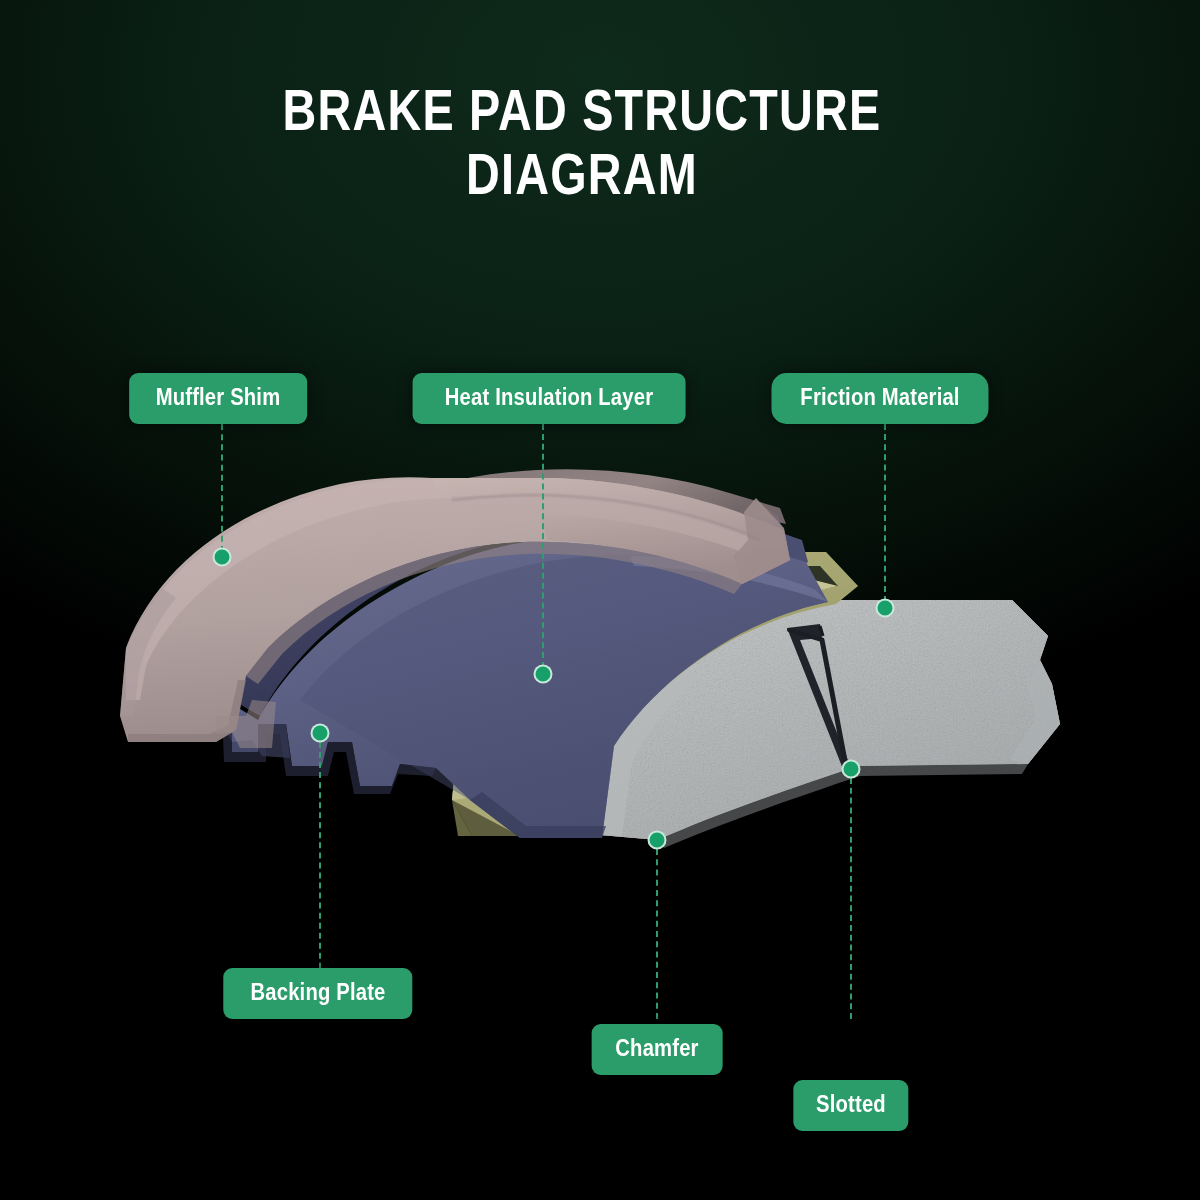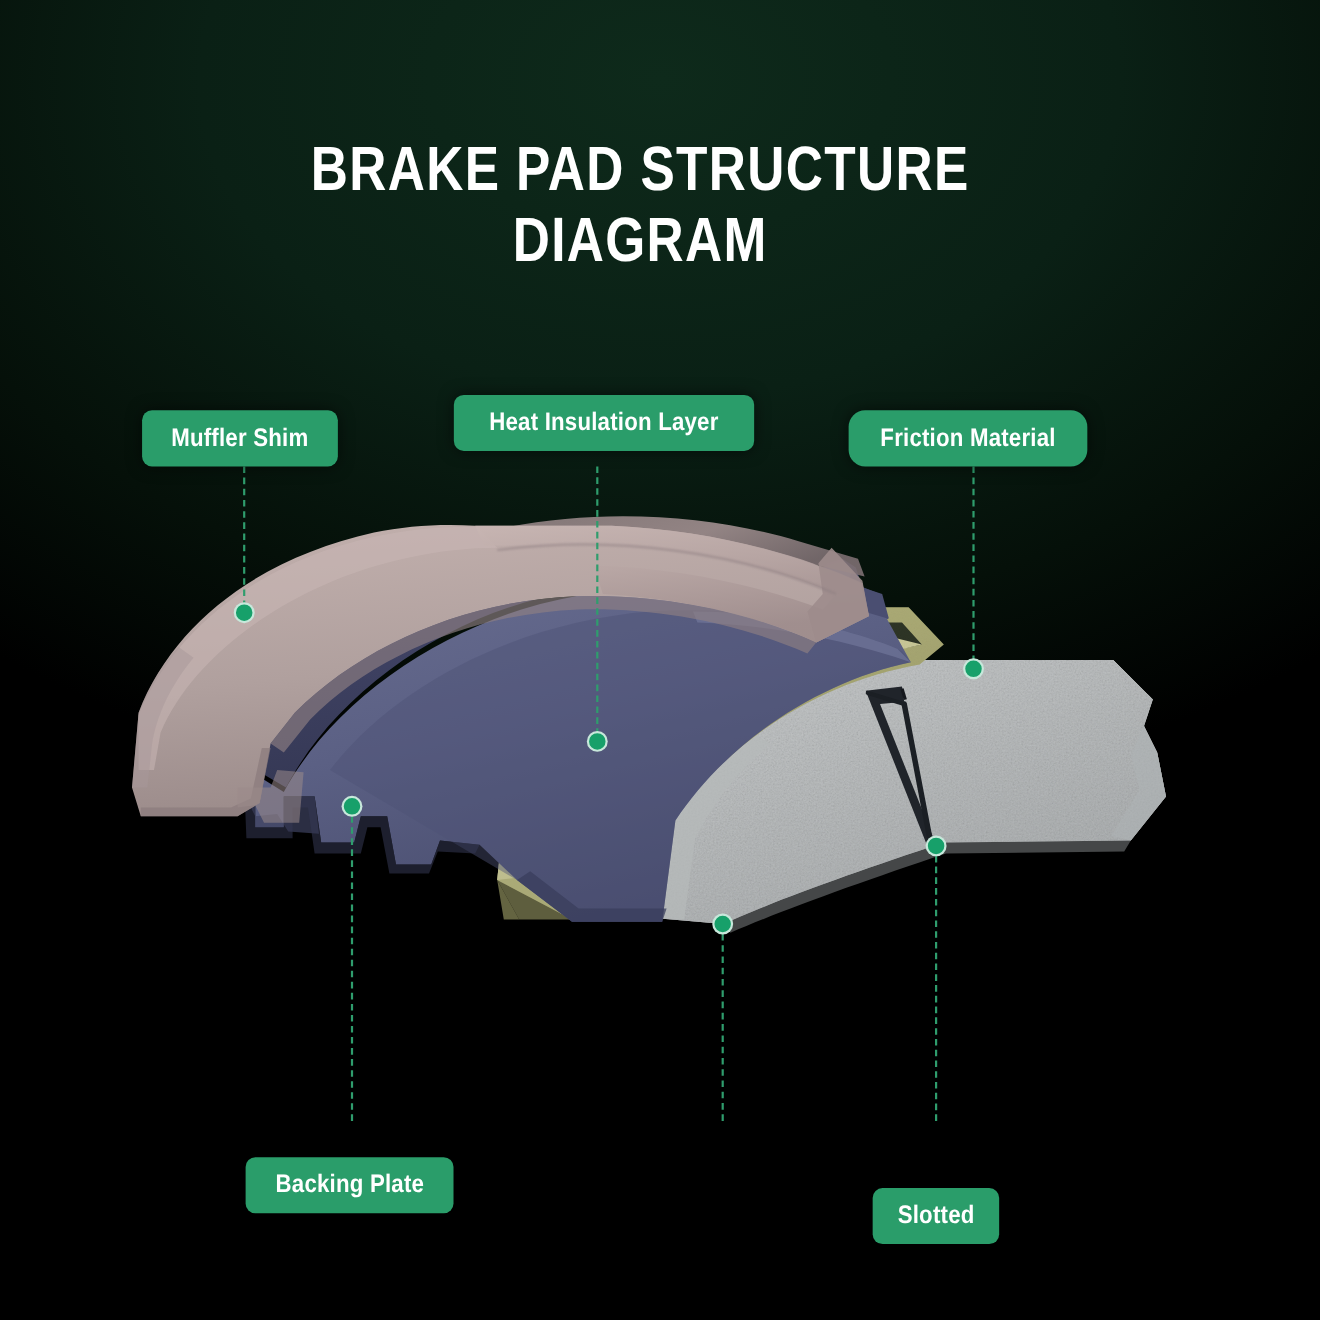--- a/index.html
+++ b/index.html
@@ -20,21 +20,21 @@
   #stage::after{
     content:"";
     position:absolute; inset:0;
     background:linear-gradient(180deg, rgba(0,0,0,0) 52%, rgba(0,0,0,0.85) 86%, #000 100%);
     pointer-events:none;
   }
 
   
   .title-wrap{
     position:absolute; top:78px; left:0; width:1164px;
-    text-align:center; z-index:6;margin-top:44px;
+    text-align:center; z-index:6;
   }
   .title-line{
     display:block;
     color:#ffffff;
     font-family:"Liberation Sans", sans-serif;
     font-weight:700;
     font-size:57px;
     line-height:64px;
     letter-spacing:1.5px;
     text-transform:uppercase;
@@ -351,38 +351,41 @@
   </svg>
 
   <div class="connector" style="left:222px; top:424px; height:128px;"></div>
   <div class="dot" style="left:222px; top:557px;"></div>
   <div class="label" style="left:218px; top:373px;">
     <span>Muffler Shim</span>
   </div>
 
   <div class="connector" style="left:543px; top:424px; height:244px;"></div>
   <div class="dot" style="left:543px; top:674px;"></div>
-  <div class="label" style="left:549px; top:359px;">
+  <div class="label" style="left:549px; top:373px;">
     <span>Heat Insulation Layer</span>
   </div>
 
   <div class="connector" style="left:885px; top:424px; height:178px;"></div>
   <div class="dot" style="left:885px; top:608px;"></div>
   <div class="label" style="left:880px; top:373px;border-radius:15px;">
     <span>Friction Material</span>
   </div>
 
   <div class="connector" style="left:320px; top:742px; height:277px;"></div>
   <div class="dot" style="left:320px; top:733px;"></div>
-  <div class="label" style="left:318px; top:1052px;text-decoration:underline;">
+  <div class="label" style="left:318px; top:968px;text-decoration:underline;">
     <span>Backing Plate</span>
   </div>
 
   <div class="connector" style="left:657px; top:849px; height:170px;"></div>
   <div class="dot" style="left:657px; top:840px;"></div>
+  <div class="label" style="left:657px; top:1024px;">
+    <span>Chamfer</span>
+  </div>
 
   <div class="connector" style="left:851px; top:778px; height:241px;"></div>
   <div class="dot" style="left:851px; top:769px;"></div>
   <div class="label" style="left:851px; top:1080px;">
     <span>Slotted</span>
   </div>
 
 </div>
 
 </body></html>

